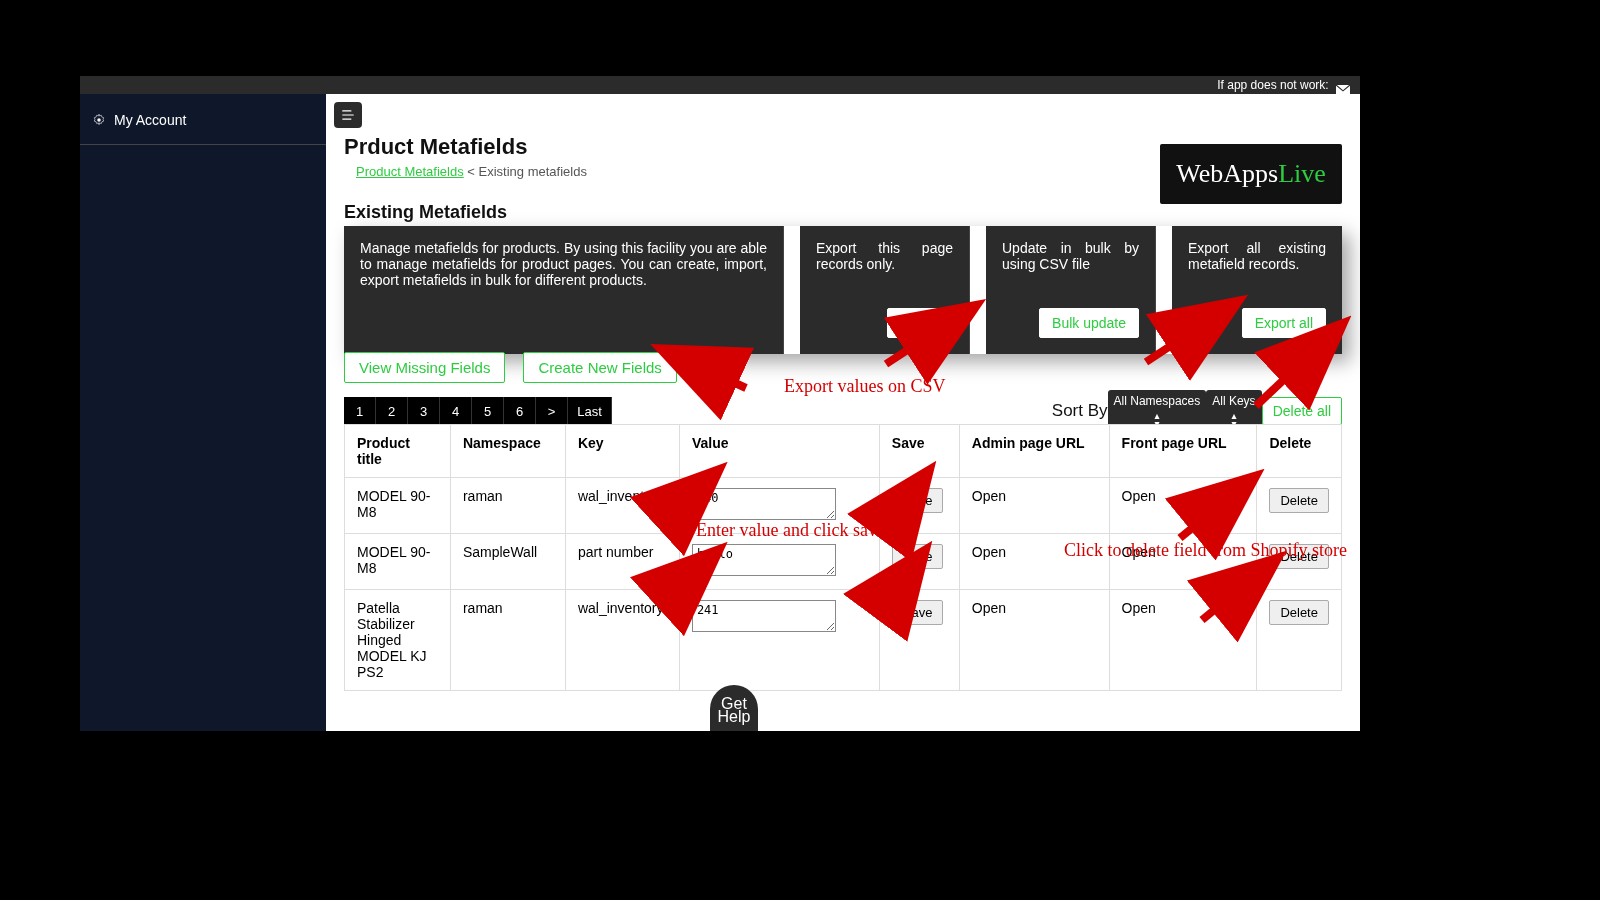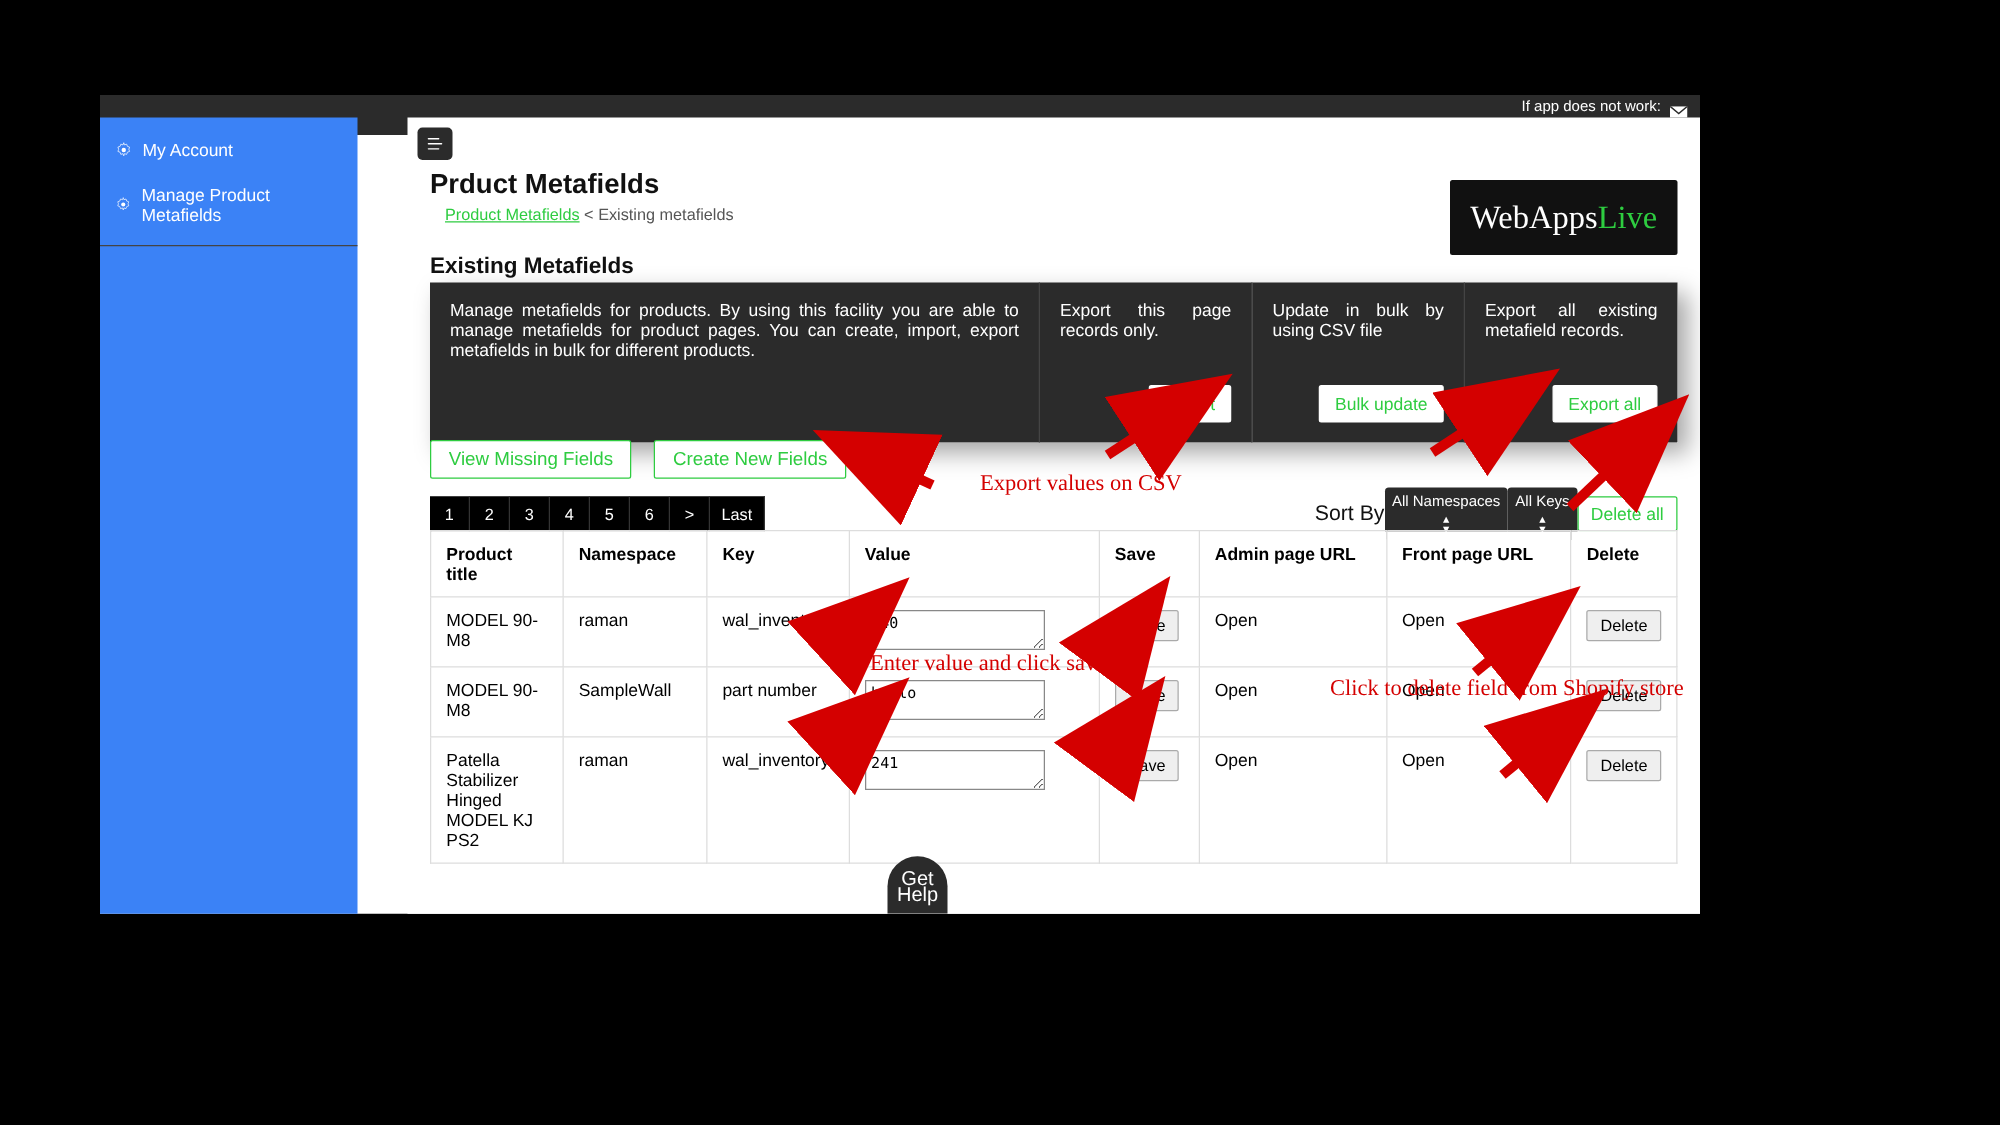--- a/index.html
+++ b/index.html
@@ -1,36 +1,36 @@
 <!DOCTYPE html>
 <html><head>
 <meta charset="utf-8">
 <style>
   * { box-sizing: border-box; margin: 0; padding: 0; }
   html, body { width: 1600px; height: 900px; background: #000; font-family: -apple-system, BlinkMacSystemFont, "Segoe UI", Arial, sans-serif; overflow: hidden; }
   .frame { position: absolute; left: 80px; top: 76px; width: 1280px; height: 655px; background: #fff; }
   .topbar { position: absolute; top: 0; left: 0; right: 0; height: 32px; background: #2b2b2b; color: #fff; font-size: 12px; text-align: right; padding-right: 10px; line-height: 18px; }
   .envicon { display:inline-block; width:14px; height:10px; vertical-align:middle; margin-left:4px; }
-  .sidebar { position: absolute; top: 18px; left: 0; width: 206px; bottom: 0; background: #3b82f6; color: #fff; }
+  .sidebar { position: absolute; top: 18px; left: 0; width: 246px; bottom: 0; background: #0f172a; color: #fff; }
   .sidebar-inner { padding: 8px 0 0 0; }
   .sidebar-item { padding: 10px 12px; font-size: 14px; display:flex; align-items:center; gap:8px; cursor:pointer; }
   .sidebar-divider { border-top:1px solid #444; margin-top:6px; }
   .cog { width:14px; height:14px; display:inline-block; }
   .main { position: absolute; top: 18px; left: 246px; right: 0; bottom: 0; background: #fff; overflow:hidden; }
   .hamburger { position:absolute; top:8px; left:8px; width:28px; height:26px; background:#2b2b2b; border-radius:4px; display:flex; align-items:center; justify-content:center; }
   .hamburger svg { width:14px; height:14px; }
   .logo { position:absolute; top:50px; right:18px; width:182px; height:60px; background:#111; border-radius:2px; display:flex; align-items:center; justify-content:center; }
   .logo-text { font-family: "Brush Script MT", cursive; color:#fff; font-size:26px; }
   .logo-text .live { color:#2ecc40; }
   .page-title { position:absolute; top:40px; left:18px; font-size:22px; font-weight:700; color:#111; }
   .breadcrumb { position:absolute; top:70px; left:18px; font-size:13px; color:#555;margin-left:12px; }
   .breadcrumb a { color:#2ecc40; text-decoration:underline; }
   .section-title { position:absolute; top:108px; left:18px; font-size:18px; font-weight:700; color:#111; }
 
-  .panels { position:absolute; top:132px; left:18px; right:18px; display:flex; gap:0; box-shadow: 8px 8px 18px rgba(0,0,0,0.35); }
+  .panels { position:absolute; top:132px; left:18px; right:18px; display:flex; gap:16px; box-shadow: 8px 8px 18px rgba(0,0,0,0.35); }
   .panel { background:#2b2b2b; color:#fff; padding:14px 16px 16px 16px; font-size:14px; border-right:1px solid #444; position:relative; }
   .panel:last-child { border-right:none; }
   .panel.wide { flex: 1 1 auto; text-align:justify; }
   .panel.narrow { width:170px; flex:0 0 170px; text-align:justify; }
   .panel-label { min-height:40px; }
   .panel-btn-row { margin-top:28px; text-align:right; }
   .btn-white { background:#fff; color:#2ecc40; border:1px solid #fff; padding:6px 12px; font-size:14px; cursor:pointer; border-radius:2px; }
 
   .action-row { position:absolute; top:258px; left:18px; right:18px; display:flex; align-items:center; }
   .btn-outline { background:#fff; color:#2ecc40; border:1px solid #2ecc40; padding:6px 14px; font-size:15px; cursor:pointer; border-radius:2px; margin-right:18px; }
@@ -83,27 +83,20 @@
 
   <div class="sidebar">
     <div class="sidebar-inner">
       <div class="sidebar-item">
         <span class="cog"><svg viewBox="0 0 24 24" fill="#fff">
               <circle cx="12" cy="12" r="3"></circle>
               <path d="M12 2l1 3 3-1 1 3 3 1-1 3 1 3-3 1-1 3-3-1-1 3-1-3-3 1-1-3-3-1 1-3-1-3 3-1 1-3 3 1z" fill="none" stroke="#fff" stroke-width="1"></path>
             </svg></span>
         <span>My Account</span>
       </div>
-      <div class="sidebar-item">
-        <span class="cog"><svg viewBox="0 0 24 24" fill="#fff">
-              <circle cx="12" cy="12" r="3"></circle>
-              <path d="M12 2l1 3 3-1 1 3 3 1-1 3 1 3-3 1-1 3-3-1-1 3-1-3-3 1-1-3-3-1 1-3-1-3 3-1 1-3 3 1z" fill="none" stroke="#fff" stroke-width="1"></path>
-            </svg></span>
-        <span>Manage Product Metafields</span>
-      </div>
     </div>
     <div class="sidebar-divider"></div>
   </div>
 
   <div class="main">
 
     <div class="hamburger">
       <svg viewBox="0 0 24 24">
           <path d="M3 5h14M3 12h18M3 19h14" stroke="#fff" stroke-width="2" stroke-linecap="round"></path>
         </svg>

